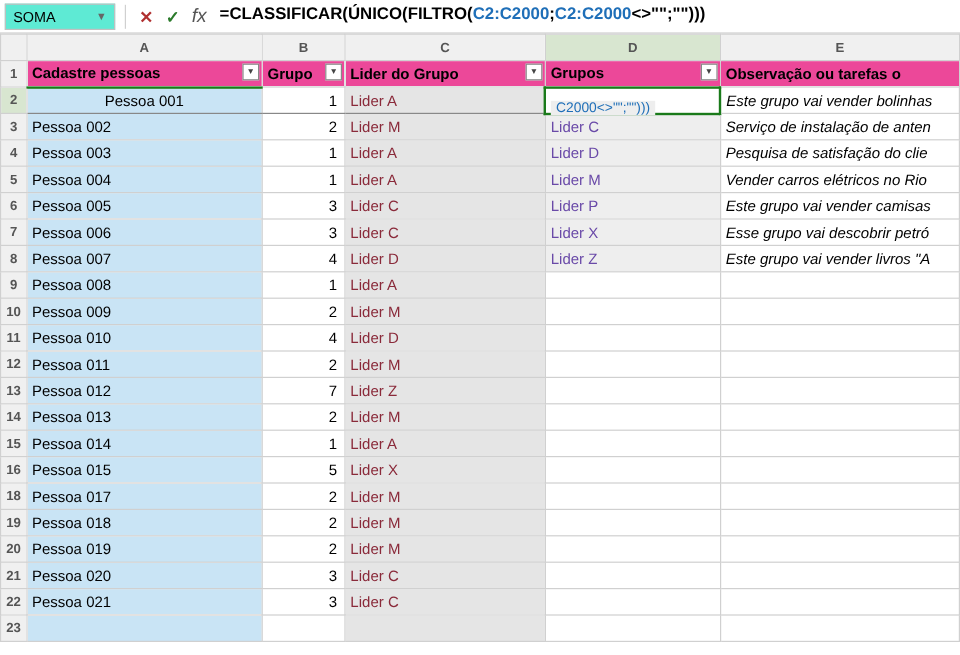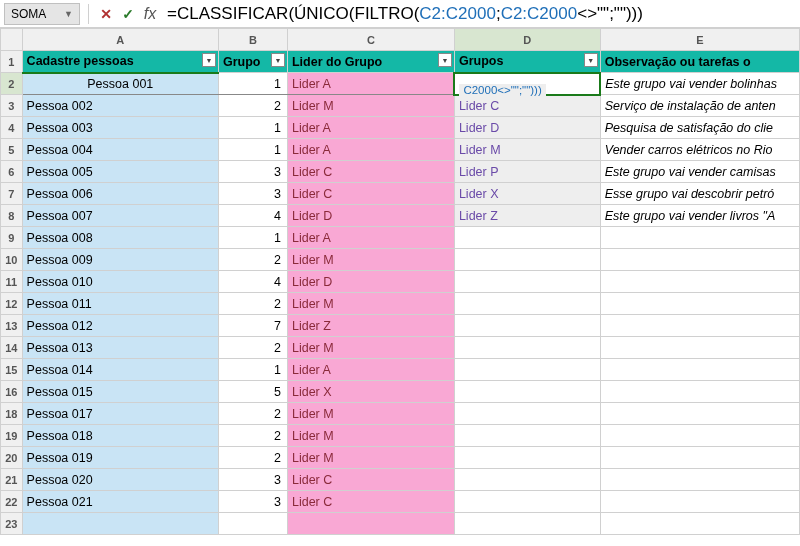--- a/index.html
+++ b/index.html
@@ -1,39 +1,39 @@
 <!DOCTYPE html>
 <html><head>
 <meta charset="utf-8">
 <style>
 * { box-sizing: border-box; margin: 0; padding: 0; font-family: "Segoe UI", Arial, sans-serif; }
 body { background: #fff; overflow: hidden; width: 800px; height: 546px; }
 .fbar { display: flex; align-items: center; height: 28px; border-bottom: 1px solid #d0d0d0; background: #fff; padding: 2px 4px; gap: 4px; }
-.namebox { display: flex; align-items: center; border: 1px solid #c0c0c0; height: 22px; width: 76px; background: #e5e5e5; padding: 0 6px; font-size: 12px; justify-content: space-between; }
+.namebox { display: flex; align-items: center; border: 1px solid #c0c0c0; height: 22px; width: 92px; background: #5eead4; padding: 0 6px; font-size: 12px; justify-content: space-between; }
 .chev { font-size: 9px; color: #666; }
 .sep { width: 1px; height: 20px; background: #d0d0d0; margin: 0 4px; }
 .ic { width: 18px; height: 18px; display: flex; align-items: center; justify-content: center; font-size: 14px; cursor: pointer; }
 .cancel { color: #b03030; font-weight: bold; }
 .accept { color: #2a7a2a; font-weight: bold; }
 .fx { font-style: italic; font-size: 16px; color: #555; }
-.finput { flex: 1; height: 22px; border: none; font-size: 17px; padding: 0 4px; font-family: Consolas, monospace; outline: none; }
+.finput { flex: 1; height: 22px; border: none; font-size: 14px; padding: 0 4px; font-family: Consolas, monospace; outline: none; font-weight: bold; }
 .finput .fn { color: #000; }
 .finput .rng { color: #1f6fb8; }
 .grid { position: relative; }
 table { border-collapse: collapse; table-layout: fixed; }
 th, td { border: 1px solid #d0d0d0; font-size: 12.5px; height: 22px; overflow: hidden; white-space: nowrap; }
 .rh { background: #f0f0f0; text-align: center; width: 22px; font-size: 11px; color: #555; }
 .ch { background: #f0f0f0; text-align: center; font-size: 11px; color: #555; position: relative; }
 .ch.sel, .rh.sel { background: #d8e6d0; }
 .corner { background: #f0f0f0; width: 22px; }
-.hdr { background: #14b8a6; font-weight: 600; padding: 0 4px; position: relative; }
+.hdr { background: #ec4899; font-weight: 600; padding: 0 4px; position: relative; }
 .hdr .filt { position: absolute; right: 2px; top: 2px; width: 14px; height: 14px; border: 1px solid #888; background: #fff; font-size: 7px; display: flex; align-items: center; justify-content: center; color: #444; }
 .ca { background: #c9e4f5; padding: 0 4px; }
 .cb { padding: 0 6px; text-align: right; }
-.cc { background: #f9a8d4; color: #8a2a3a; padding: 0 4px; }
+.cc { background: #e5e5e5; color: #8a2a3a; padding: 0 4px; }
 .cd { padding: 0 4px; color: #6a4aa8; }
 .ce { padding: 0 4px; font-style: italic; }
 tr.r2 td.ca, tr.r2 td.cb, tr.r2 td.cc { border-bottom: 1px solid #888; }
 tr.r2 td.ca { border-top: 2px solid #1a7a1a; text-align: center; }
 .spill { background: #eee; }
 .d2 { color: #1f6fb8; font-family: Consolas, monospace; font-size: 11.5px; overflow: visible; position: relative; }
 .d2 span { position: absolute; background: #eee; padding: 0 4px; }
 td.cd.activecell { border: 2px solid #1a7a1a; }
 .colA { width: 200px; }
 .colB { width: 70px; }

